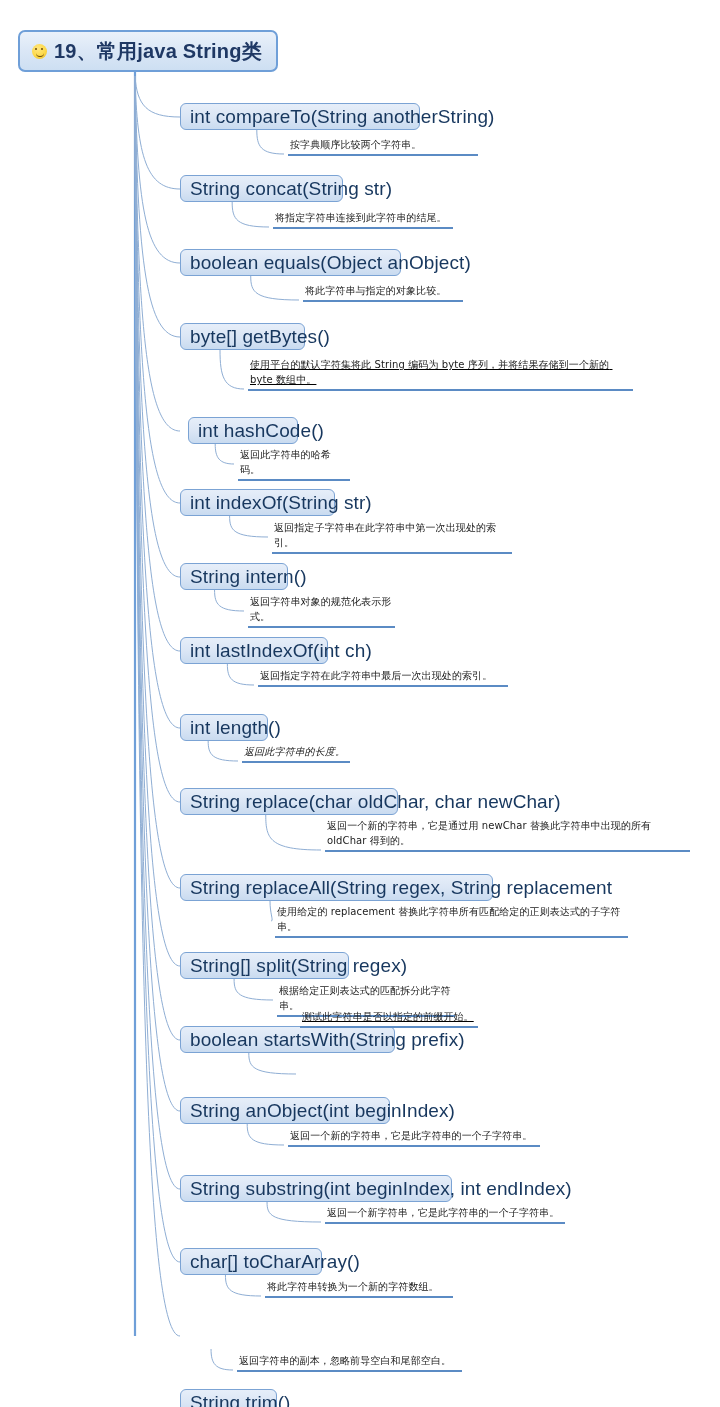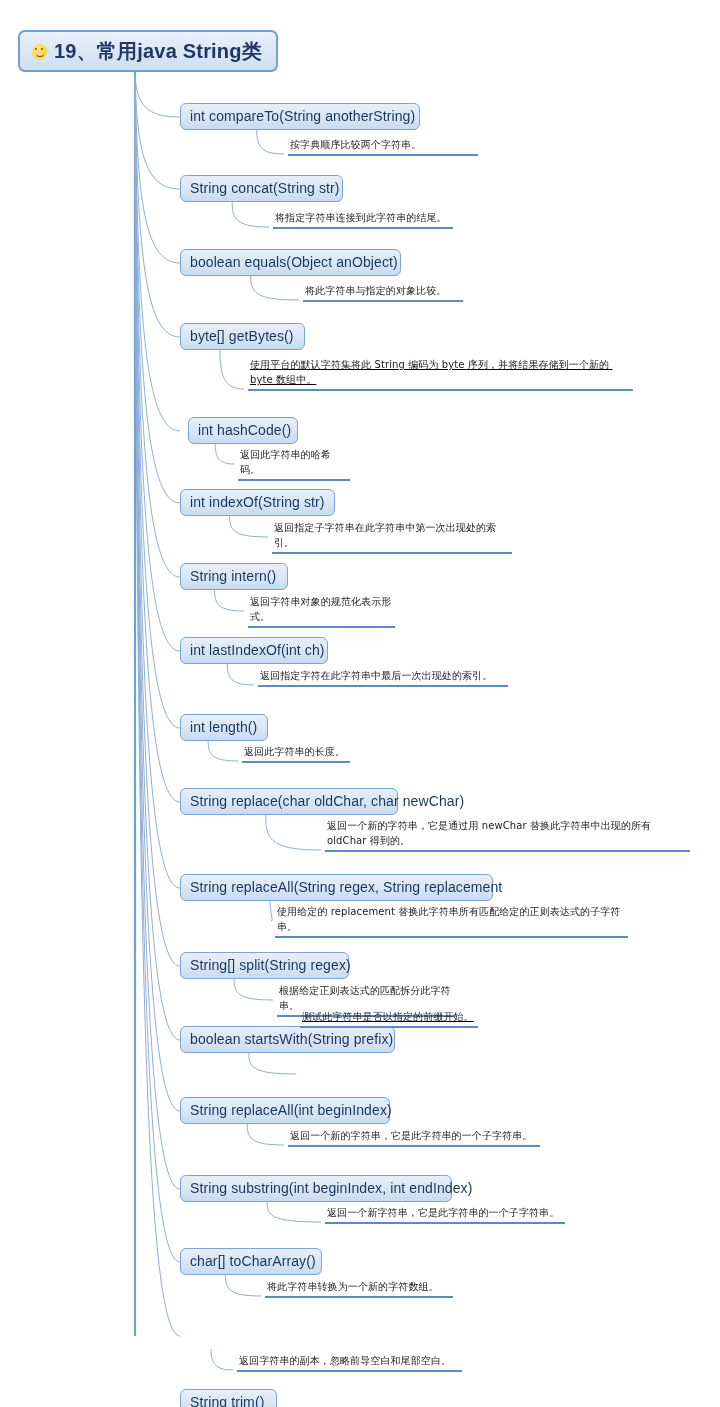--- a/index.html
+++ b/index.html
@@ -86,21 +86,21 @@
     border-radius: 6px;
     background: linear-gradient(180deg, #e6eef9 0%, #dbe6f5 50%, #c9dbf0 100%);
     padding: 4px 9px 5px 9px;
     box-sizing: border-box;
     height: 27px;
     display: flex;
     align-items: center;
     white-space: nowrap;
   }
   .method-label {
-    font-size: 14px;
+    font-size: 19px;
     color: #17375e;
     line-height: 1;
     letter-spacing: 0.1px;
   }
 
   
   .desc {
     position: absolute;
     box-sizing: border-box;
     border-bottom: 2px solid #5b8bc4;
@@ -209,21 +209,21 @@
       </div>
       <div class="method-node" style="left: 180px; top: 637px; width: 148px;">
         <span class="method-label">int lastIndexOf(int ch)</span>
       </div>
       <div class="desc" style="left: 258px; top: 668px; width: 250px;">
         <span class="desc-text">返回指定字符在此字符串中最后一次出现处的索引。</span>
       </div>
       <div class="method-node" style="left: 180px; top: 714px; width: 88px;">
         <span class="method-label">int length()</span>
       </div>
-      <div class="desc" style="left: 242px; top: 744px; width: 108px;">
+      <div class="desc" style="left: 242px; top: 744px; width: 108px; font-style: italic;">
         <span class="desc-text">返回此字符串的长度。</span>
       </div>
       <div class="method-node" style="left: 180px; top: 788px; width: 218px;">
         <span class="method-label">String replace(char oldChar, char newChar)</span>
       </div>
       <div class="desc" style="left: 325px; top: 818px; width: 365px;">
         <span class="desc-text">返回一个新的字符串，它是通过用 newChar 替换此字符串中出现的所有 oldChar 得到的。</span>
       </div>
       <div class="method-node" style="left: 180px; top: 874px; width: 313px;">
         <span class="method-label">String replaceAll(String regex, String replacement</span>
@@ -237,21 +237,21 @@
       <div class="desc" style="left: 277px; top: 983px; width: 178px;">
         <span class="desc-text">根据给定正则表达式的匹配拆分此字符串。</span>
       </div>
       <div class="method-node" style="left: 180px; top: 1026px; width: 215px;">
         <span class="method-label">boolean startsWith(String prefix)</span>
       </div>
       <div class="desc" style="left: 300px; top: 1009px; width: 178px; text-decoration: underline;">
         <span class="desc-text">测试此字符串是否以指定的前缀开始。</span>
       </div>
       <div class="method-node" style="left: 180px; top: 1097px; width: 210px;">
-        <span class="method-label">String replaceAll(int beginIndex)</span>
+        <span class="method-label">String anObject(int beginIndex)</span>
       </div>
       <div class="desc" style="left: 288px; top: 1128px; width: 252px;">
         <span class="desc-text">返回一个新的字符串，它是此字符串的一个子字符串。</span>
       </div>
       <div class="method-node" style="left: 180px; top: 1175px; width: 272px;">
         <span class="method-label">String substring(int beginIndex, int endIndex)</span>
       </div>
       <div class="desc" style="left: 325px; top: 1205px; width: 240px;">
         <span class="desc-text">返回一个新字符串，它是此字符串的一个子字符串。</span>
       </div>

